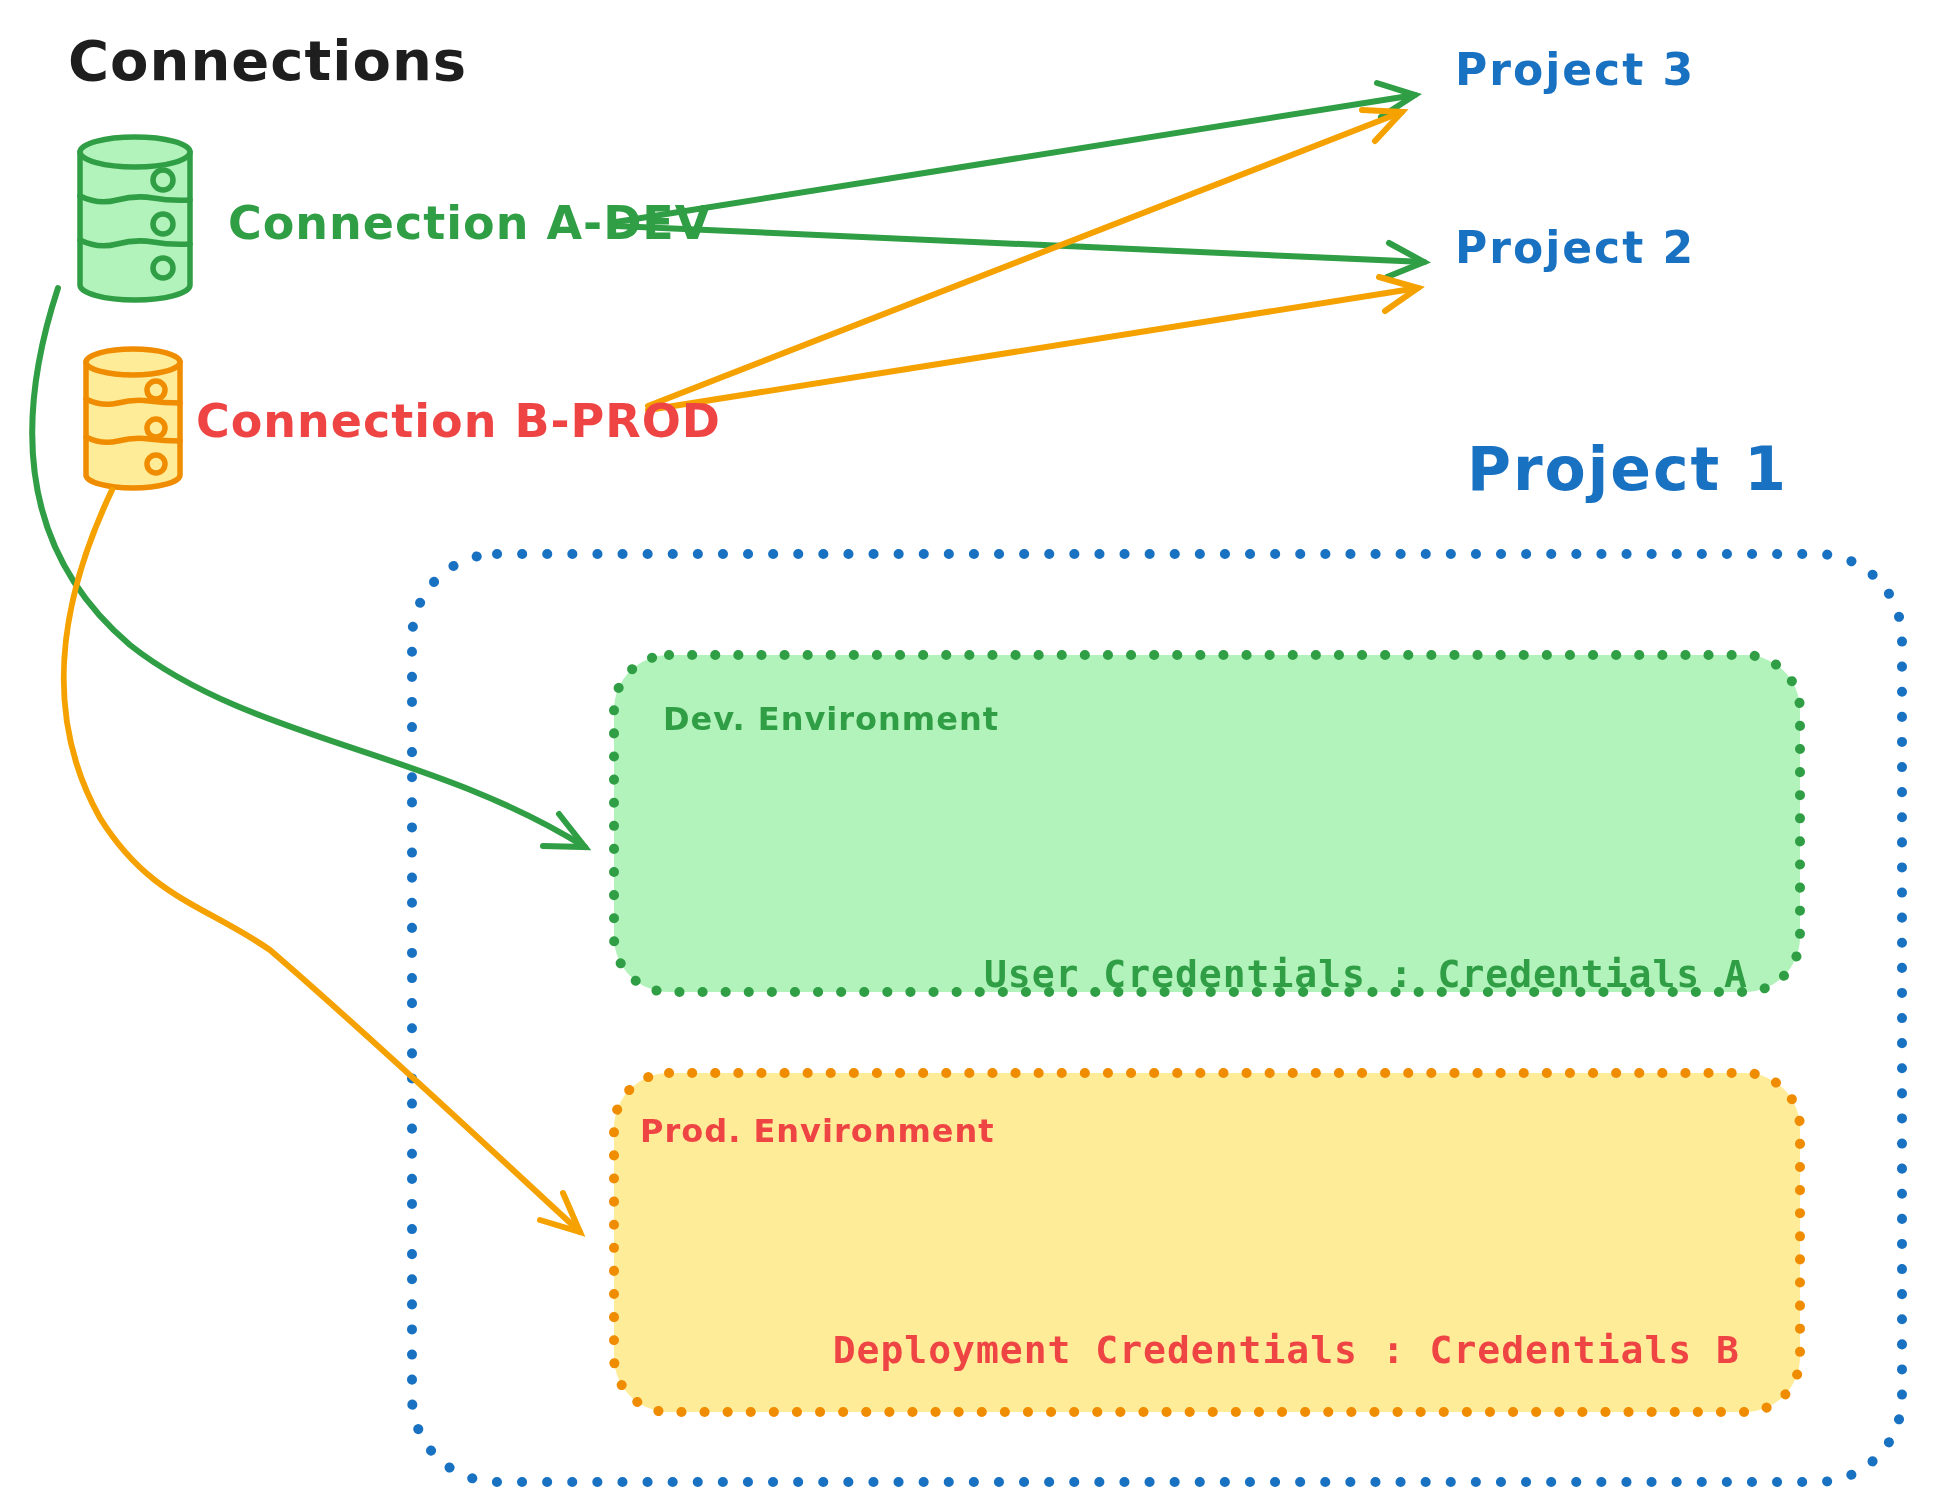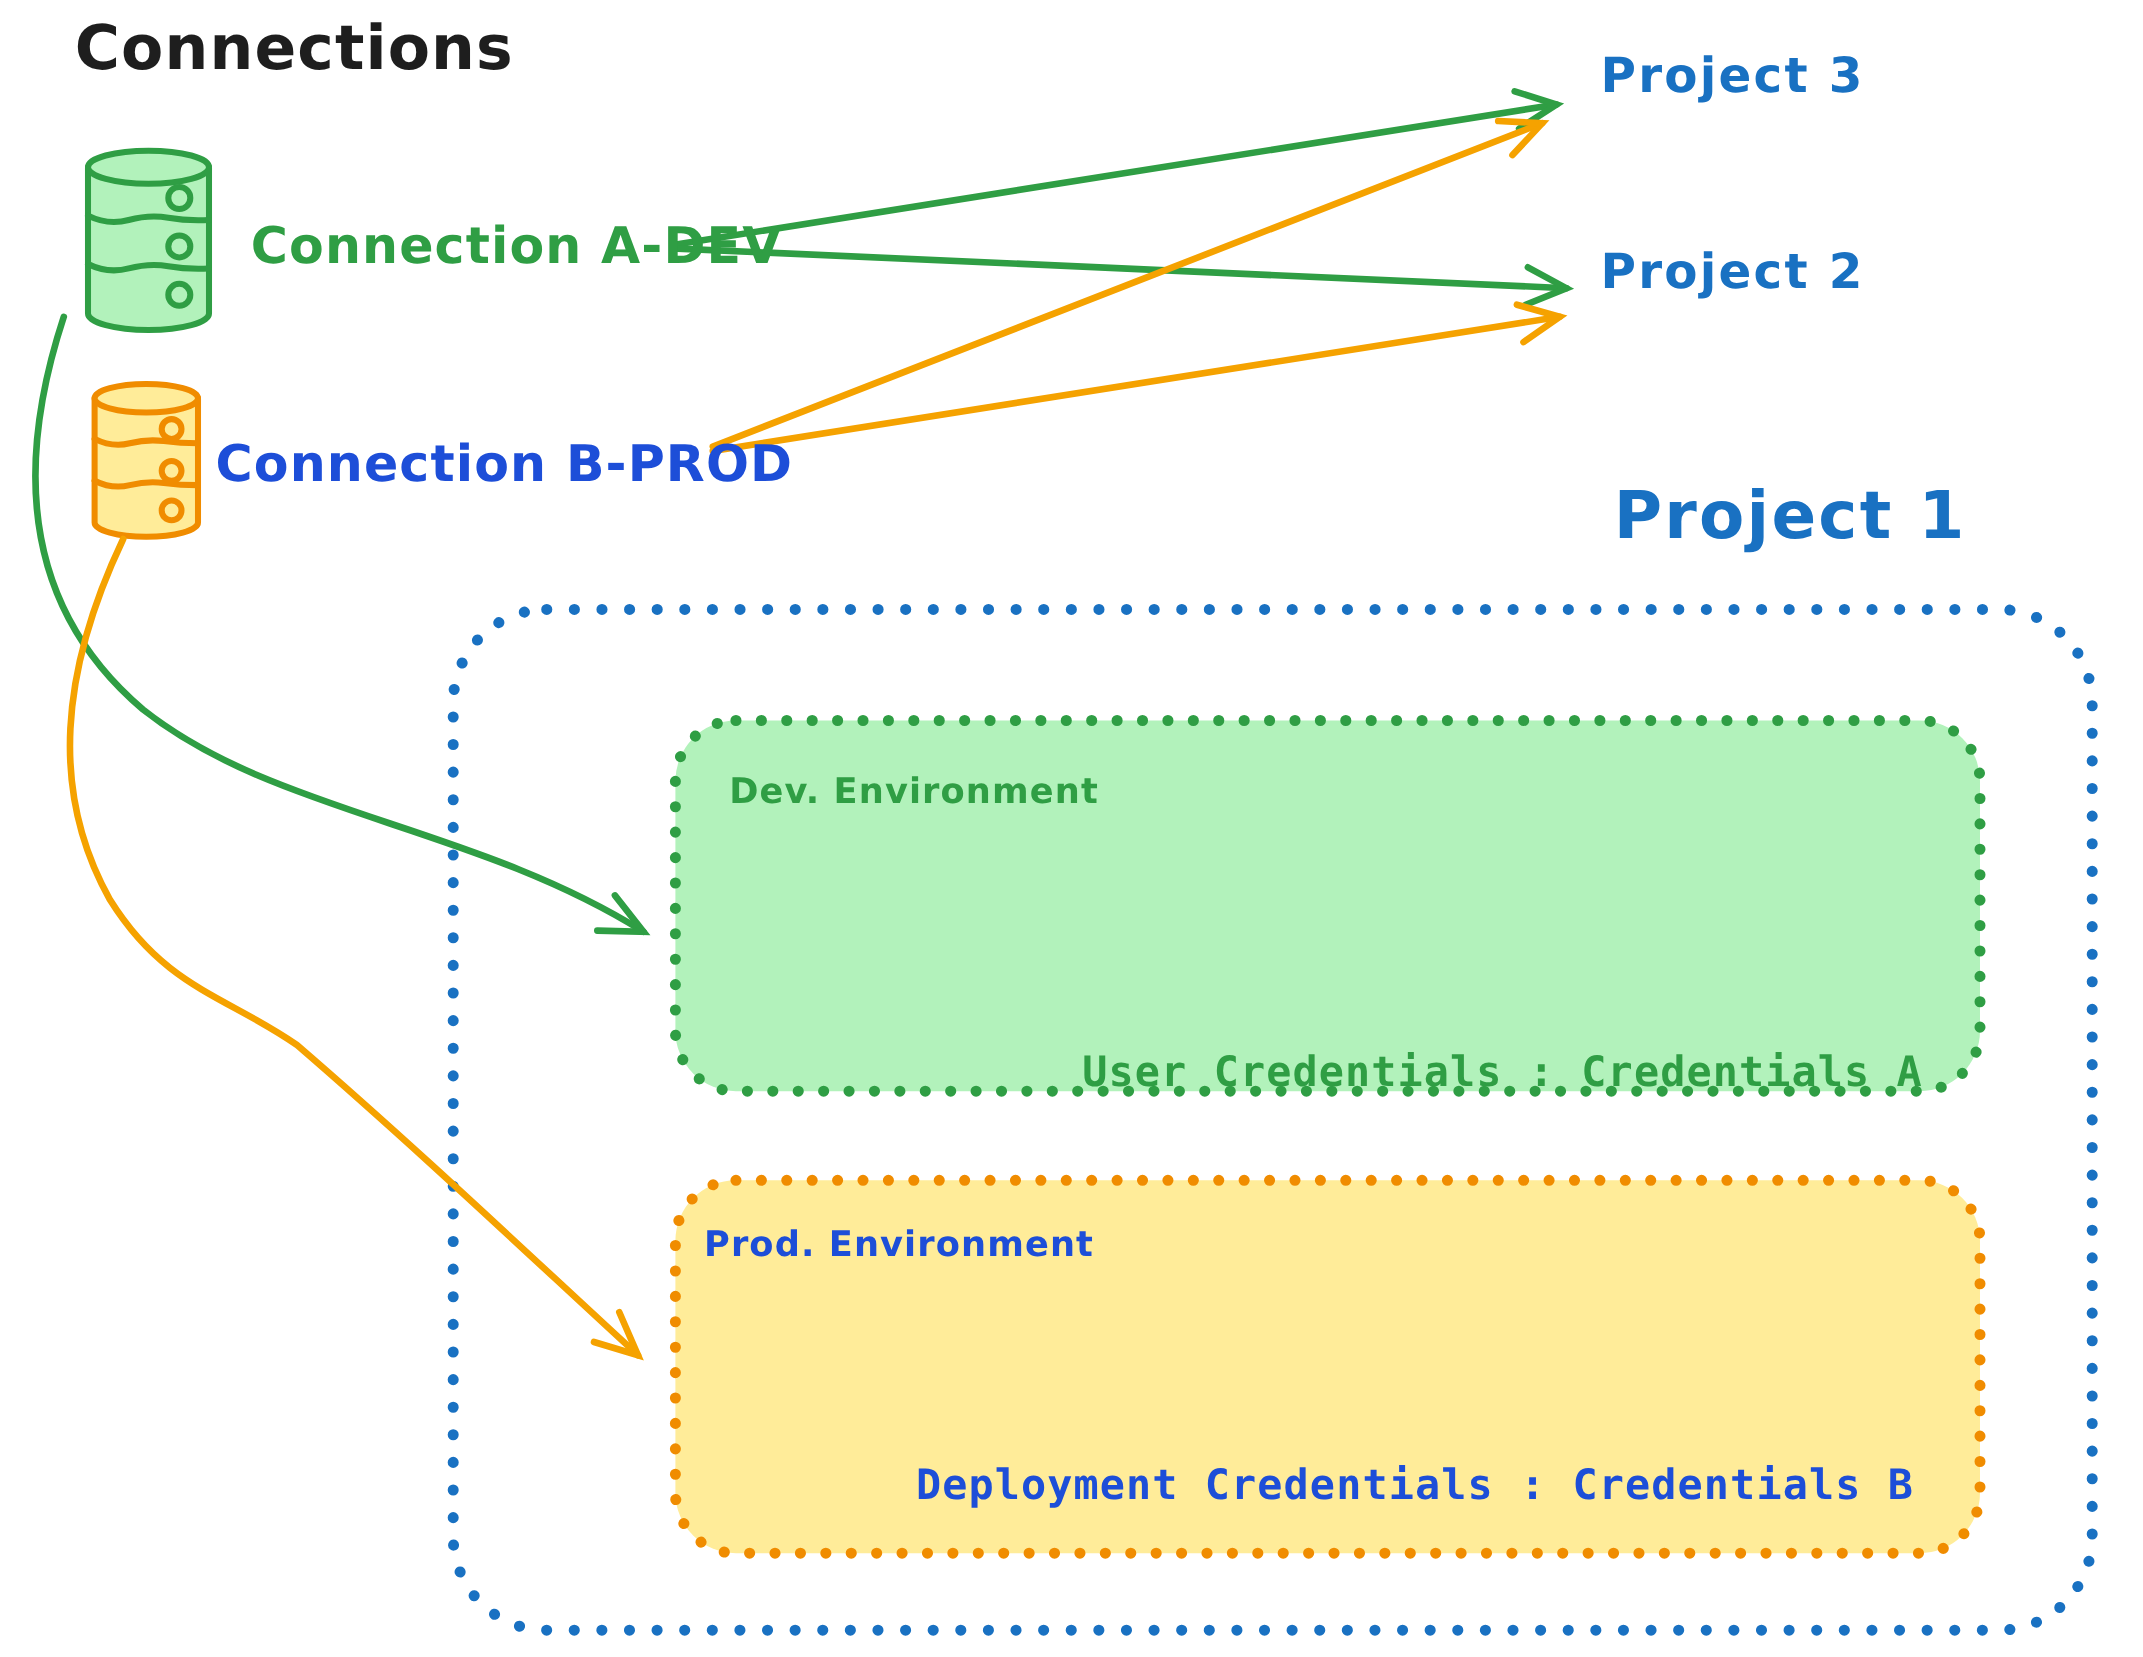--- a/index.html
+++ b/index.html
@@ -3,21 +3,21 @@
 <meta charset="utf-8">
 <style>
   html,body{margin:0;padding:0;background:#ffffff;}
   body{width:1948px;height:1506px;position:relative;overflow:hidden;
        font-family:"DejaVu Sans",sans-serif;}
   .abs{position:absolute;white-space:nowrap;}
   .hand{font-weight:600;letter-spacing:1px;}
   .title{font-size:56px;color:#1e1e1e;font-weight:700;}
   .conn-label{font-size:46px;text-align:right;}
   .conn-a{color:#2f9e44;}
-  .conn-b{color:#1d4ed8;}
+  .conn-b{color:#ef4444;}
   .project{font-size:44px;color:#1971c2;font-weight:700;letter-spacing:2px;}
   .env-title{font-size:32px;text-align:right;}
   .cred{font-family:"DejaVu Sans Mono",monospace;font-size:38px;font-weight:600;letter-spacing:1px;}
   svg{position:absolute;left:0;top:0;}
 </style>
 </head>
 <body>
 
 <svg width="1948" height="1506" viewBox="0 0 1948 1506">
 
@@ -69,21 +69,21 @@
     <path d="M58,288 C8,440 30,560 130,645 C250,740 430,750 585,847"></path>
     <path d="M559,814 L585,847 L543,846"></path>
   </g>
 
   <g stroke="#f5a200" stroke-width="6" stroke-linecap="round" fill="none">
     <path d="M112,490 C55,610 45,720 100,818 C150,898 205,905 270,950 C380,1045 480,1140 580,1232"></path>
     <path d="M563,1193 L580,1232 L540,1220"></path>
   </g>
 </svg>
 
-<div class="abs title hand" style="left:68px;top:12px;">Connections</div>
+<div class="abs title hand" style="left:68px;top:28px;">Connections</div>
 
 <div class="abs hand conn-label conn-a" style="left:228px;top:196px;">Connection A-DEV</div>
 
 <div class="abs hand conn-label conn-b" style="left:196px;top:394px;">Connection B-PROD</div>
 
 <div class="abs hand project" style="left:1455px;top:44px;">Project 3</div>
 
 <div class="abs hand project" style="left:1455px;top:222px;">Project 2</div>
 
 <div class="abs hand project" style="left:1467px;top:434px;font-size:60px;">Project 1</div>

